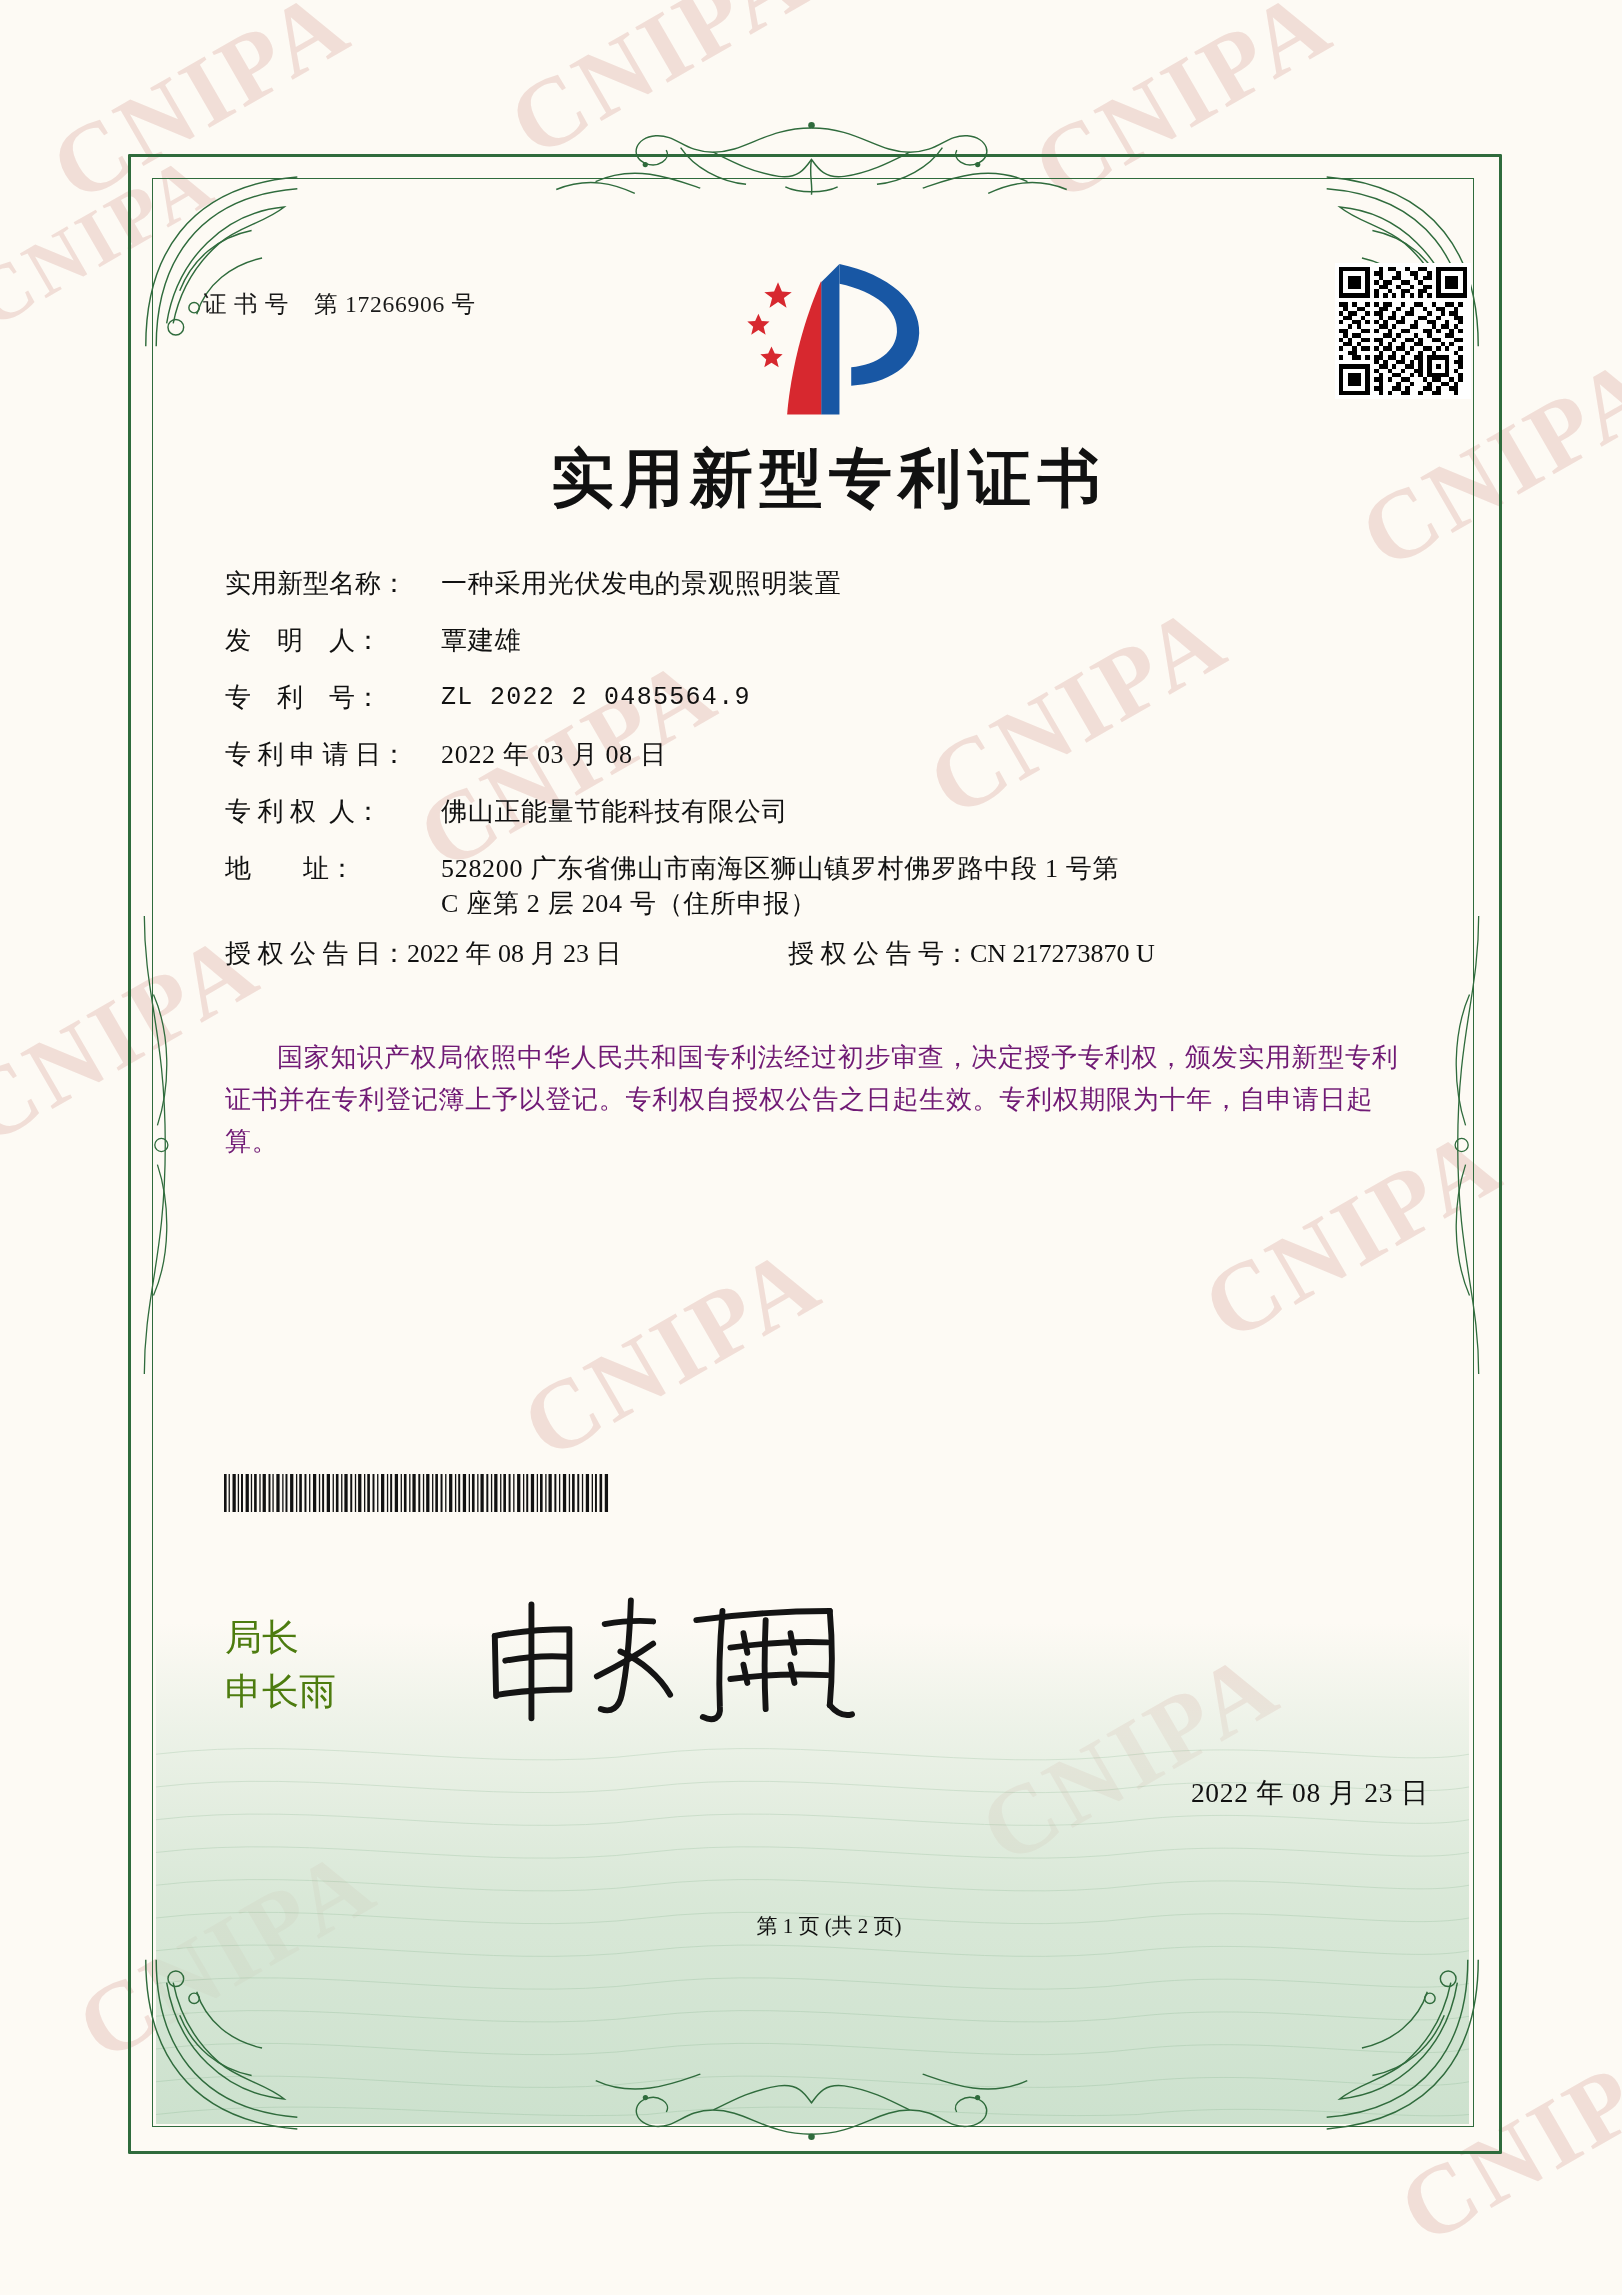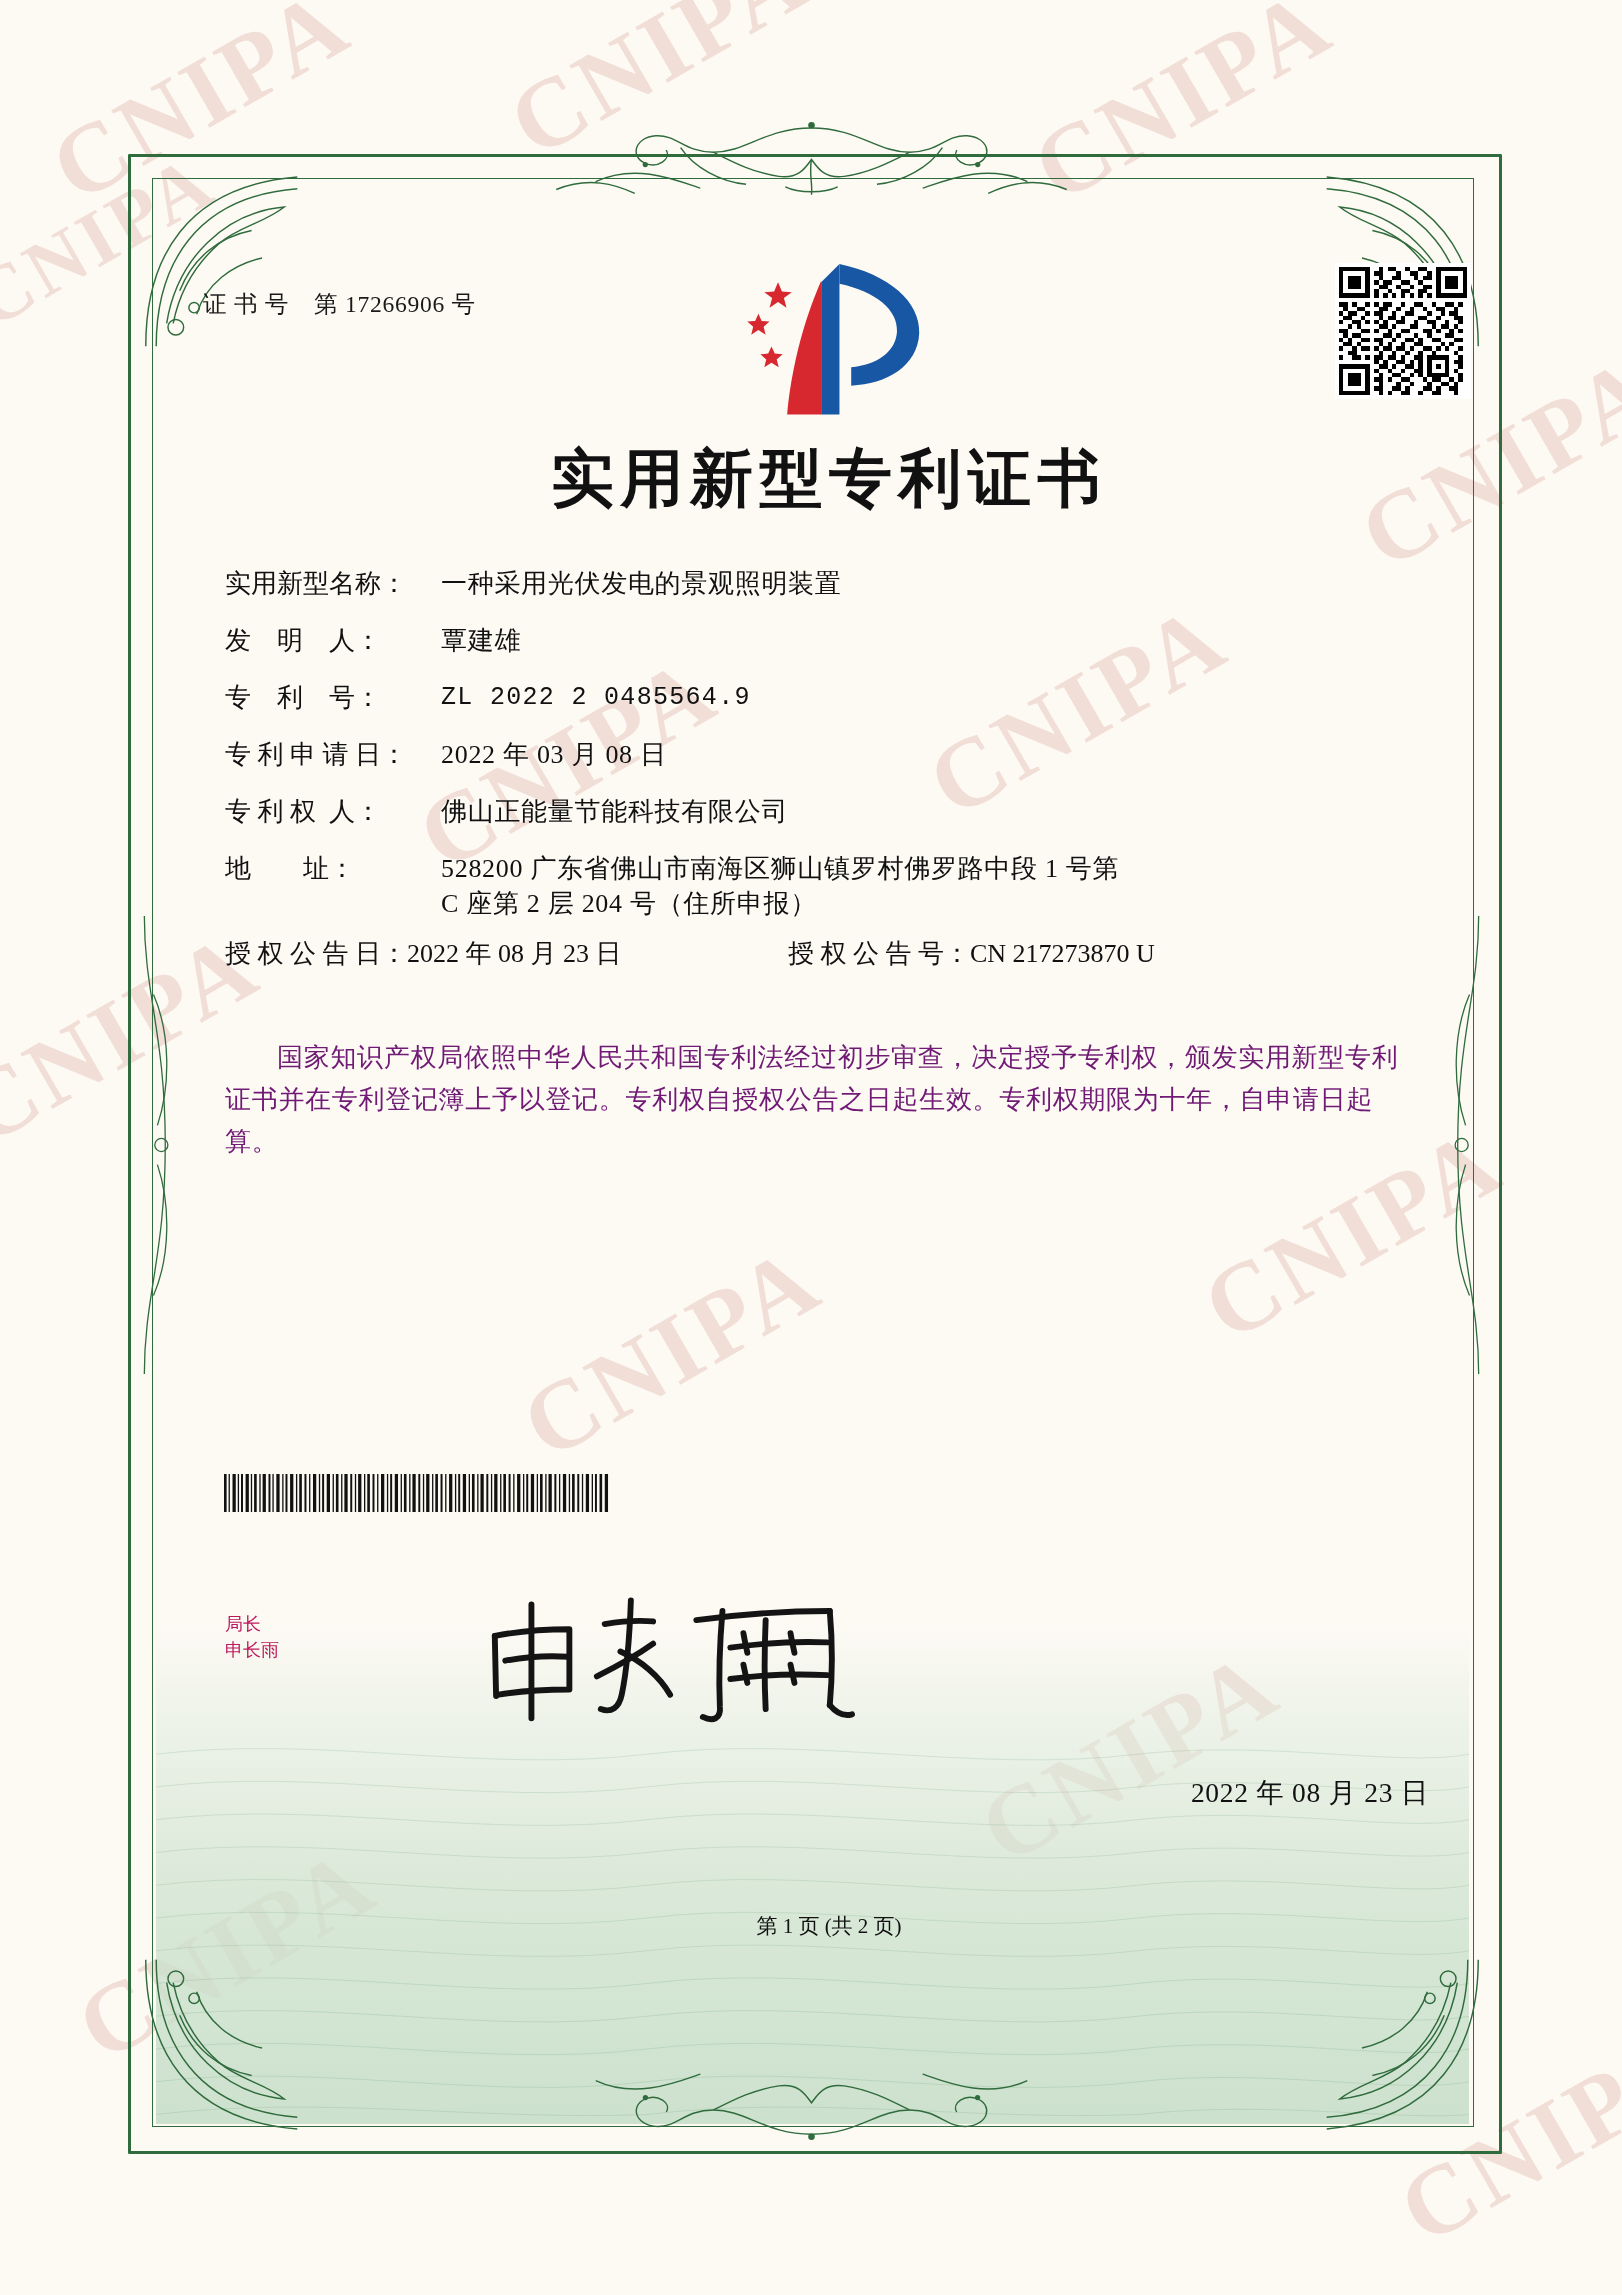--- a/index.html
+++ b/index.html
@@ -201,23 +201,23 @@
     top: 1296px;
     width: 386px;
     height: 38px;
   }
 
   
   .sig-label {
     position: absolute;
     left: 73px;
     top: 1433px;
-    font-size: 18px;
+    font-size: 37px;
     line-height: 1.45;
-    color: #be185d;
+    color: #4d7c0f;
   }
   .signature {
     position: absolute;
     left: 314px;
     top: 1400px;
     width: 458px;
     height: 151px;
   }
   .sign-date {
     position: absolute;

